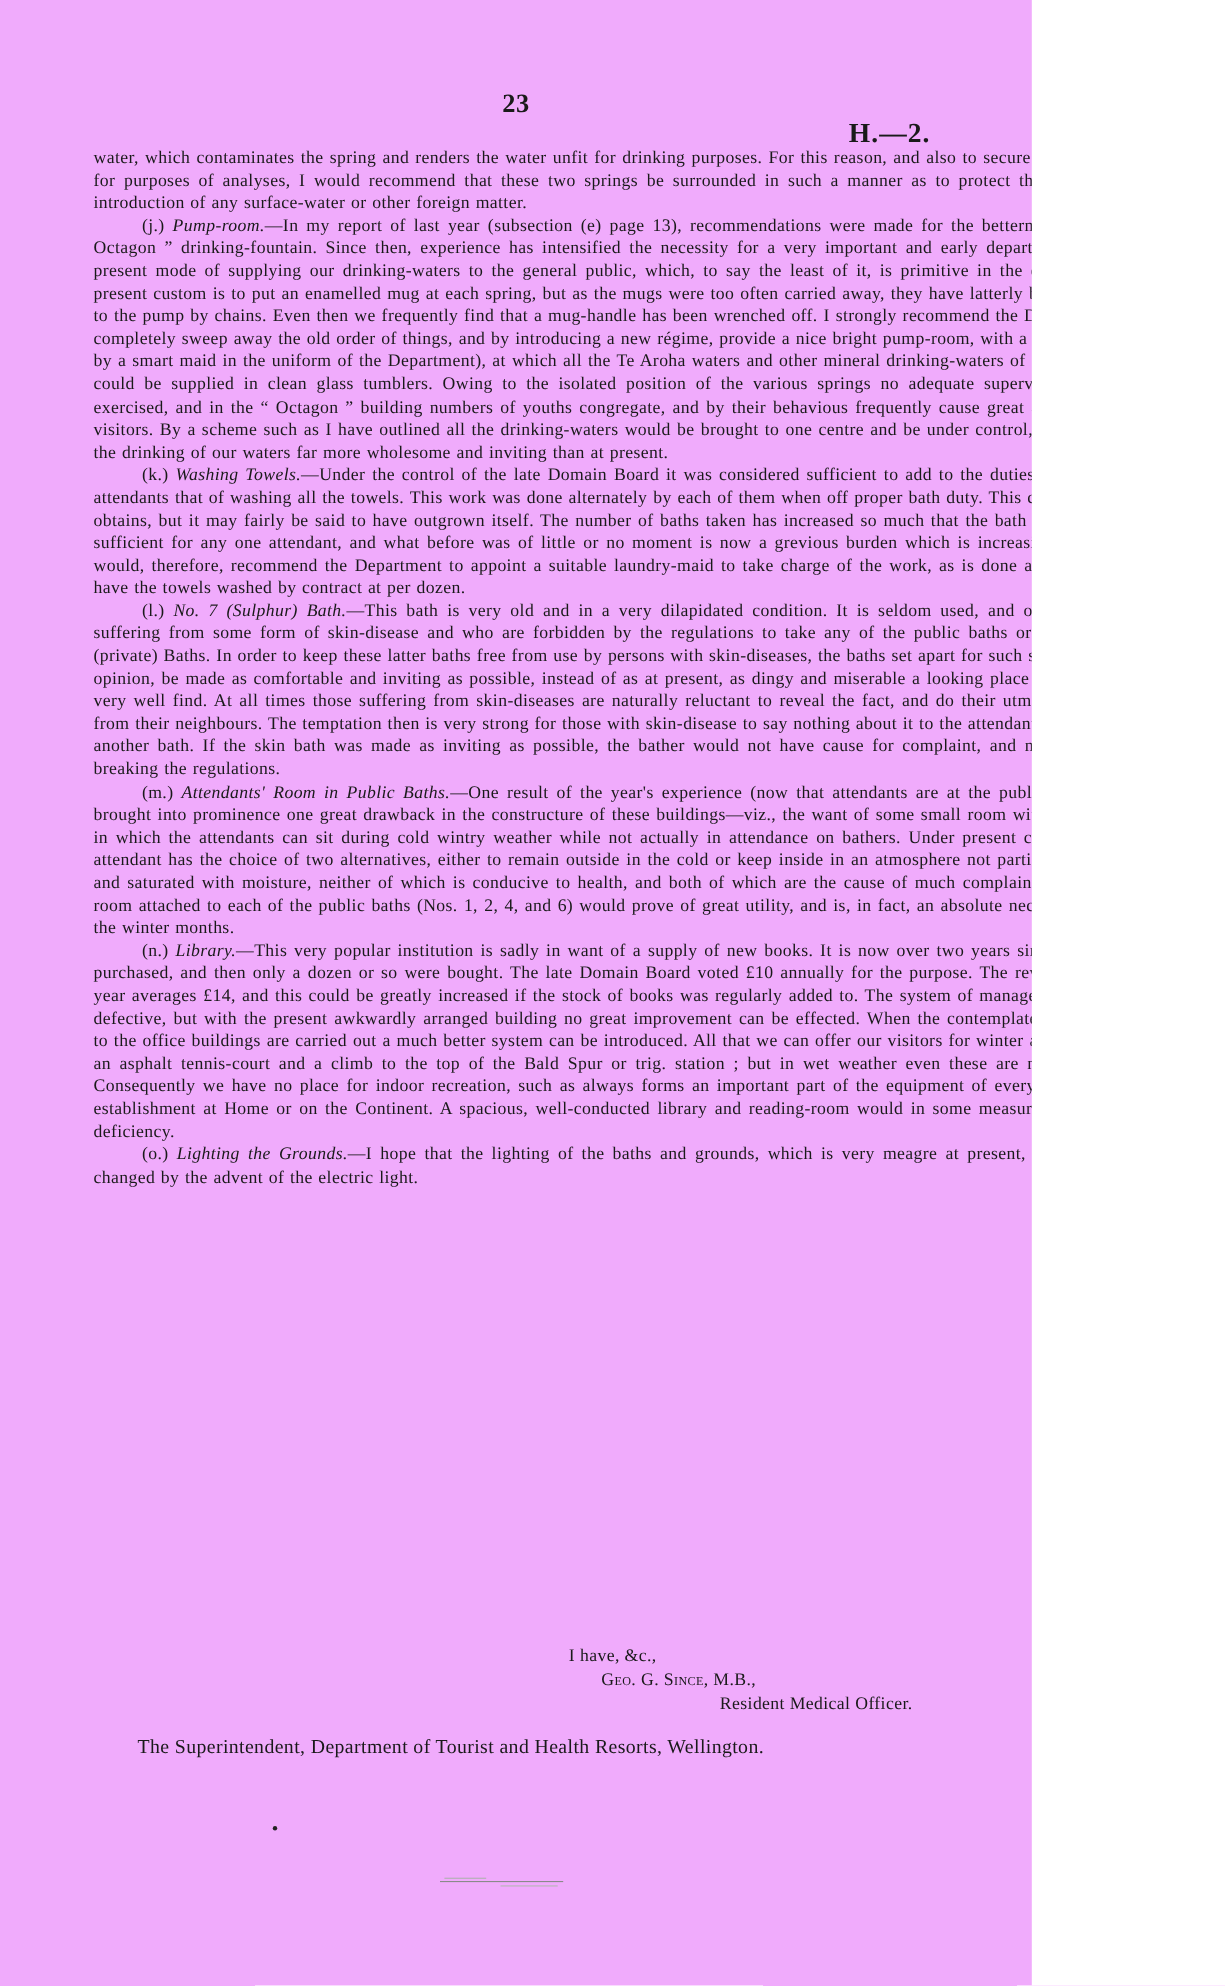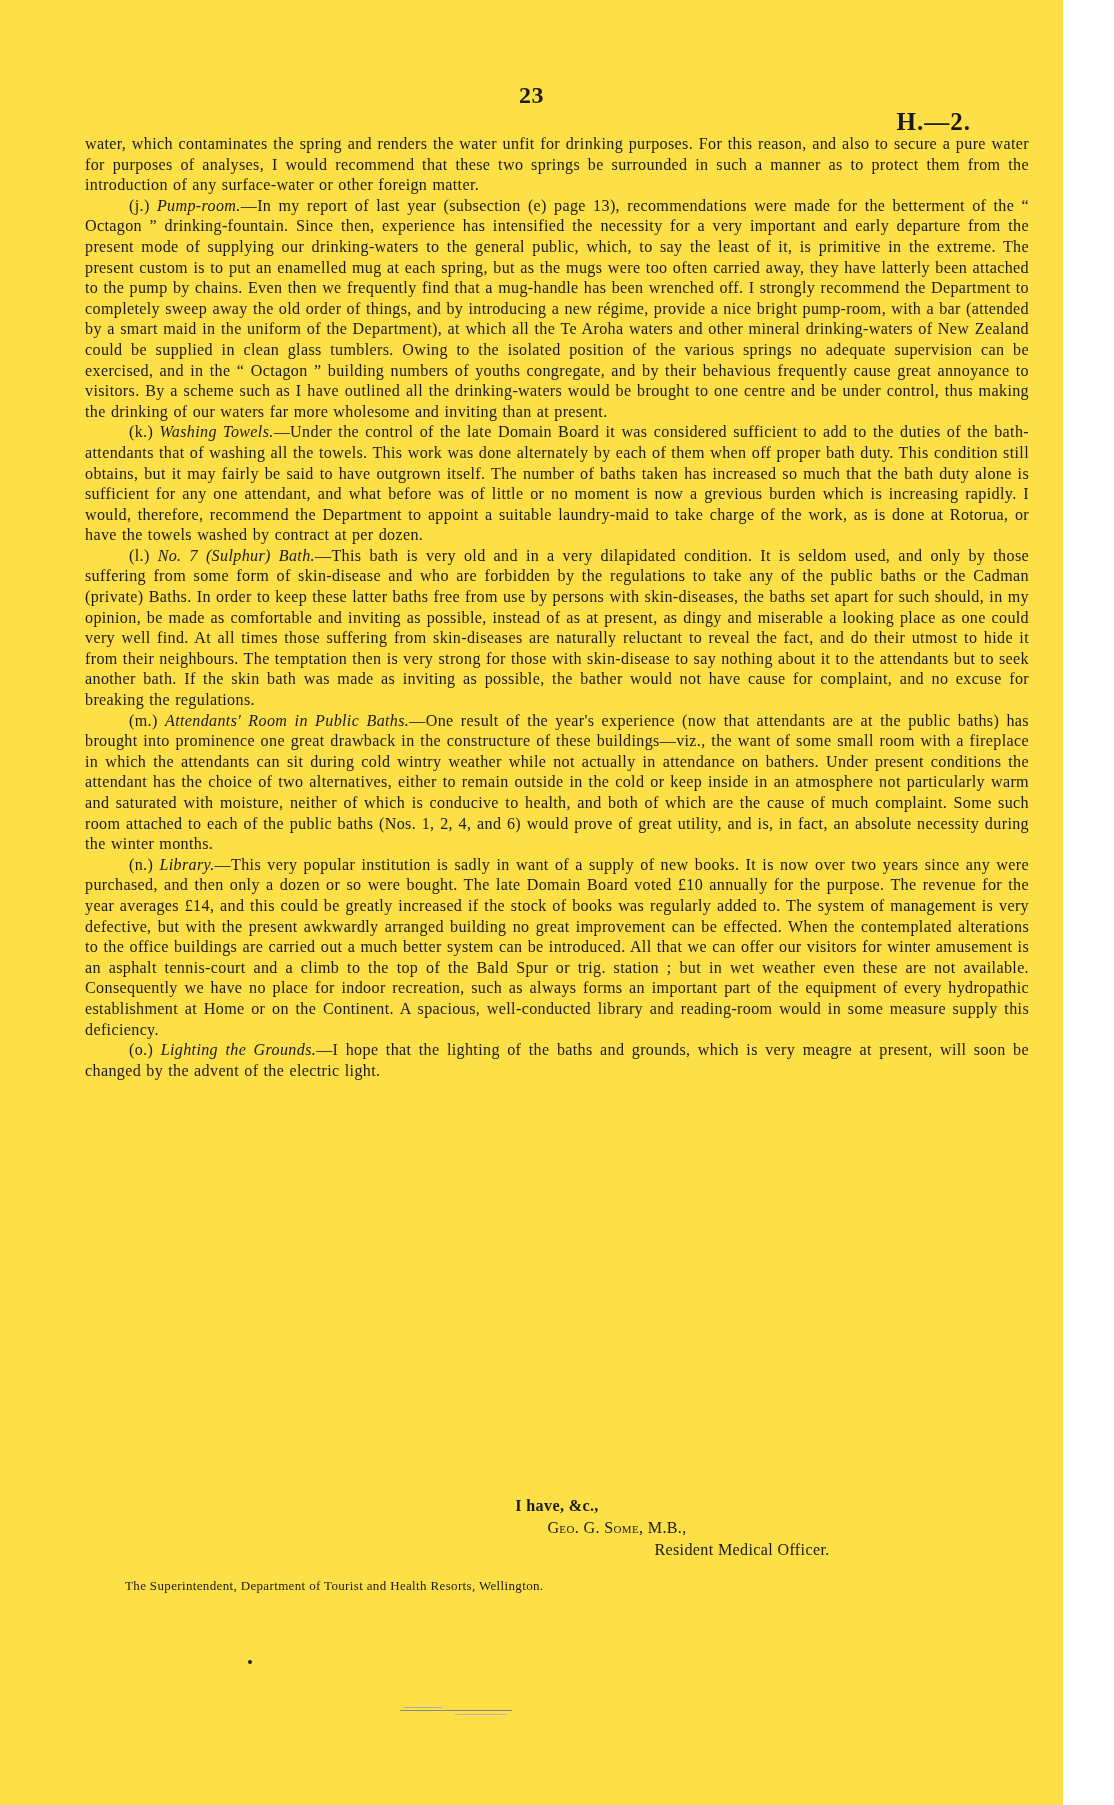--- a/index.html
+++ b/index.html
@@ -2,23 +2,23 @@
 <html><head>
 <meta charset="utf-8">
 <style>
   html, body {
     margin: 0;
     padding: 0;
     background: #ffffff;
   }
   .page {
     position: relative;
-    width: 1063px;
+    width: 938px;
     height: 1805px;
-    background: #fde047;
+    background: #f0abfc;
     font-family: "Liberation Serif", serif;
     color: #1a1a1a;
     box-sizing: border-box;
     overflow: hidden;
     padding-left: 12px;
   }
   .header {
     position: absolute;
     top: 82px;
     left: 0;
@@ -72,38 +72,37 @@
     position: absolute;
     left: 85px;
     width: 944px;
     font-size: 16.1px;
     line-height: 20.6px;
     letter-spacing: 0.35px;
   }
   .sig-have {
     top: 1496px;
     text-align: center;
-    font-weight: bold;
   }
   .sig-name {
     top: 1518px;
     text-align: center;
     padding-left: 60px;
   }
   .sig-title {
     top: 1540px;
     text-align: center;
     padding-left: 185px;
   }
   .addressee {
     position: absolute;
     top: 1578px;
     left: 85px;
     width: 944px;
-    font-size: 13px;
+    font-size: 18px;
     letter-spacing: 0.35px;
     padding-left: 40px;
   }
   .dot {
     position: absolute;
     top: 1660px;
     left: 248px;
     width: 4px;
     height: 4px;
     background: #222;
@@ -177,21 +176,21 @@
     </p>
 
     <p class="indent">
       <span>(o.)</span>
       <span class="it">Lighting the Grounds.</span><span>—I hope that the lighting of the baths and grounds, which is very meagre at present, will soon be changed by the advent of the electric light.</span>
     </p>
 
   </div>
 
   <div class="closing sig-have">I have, &amp;c.,</div>
-  <div class="closing sig-name sc">Geo. G. Some, M.B.,</div>
+  <div class="closing sig-name sc">Geo. G. Since, M.B.,</div>
   <div class="closing sig-title">Resident Medical Officer.</div>
 
   <div class="addressee">The Superintendent, Department of Tourist and Health Resorts, Wellington.</div>
 
   <div class="dot"></div>
 
   <div class="rule-wrap">
     <div class="rule"></div>
     <div class="rule d2"></div>
     <div class="rule d3"></div>

